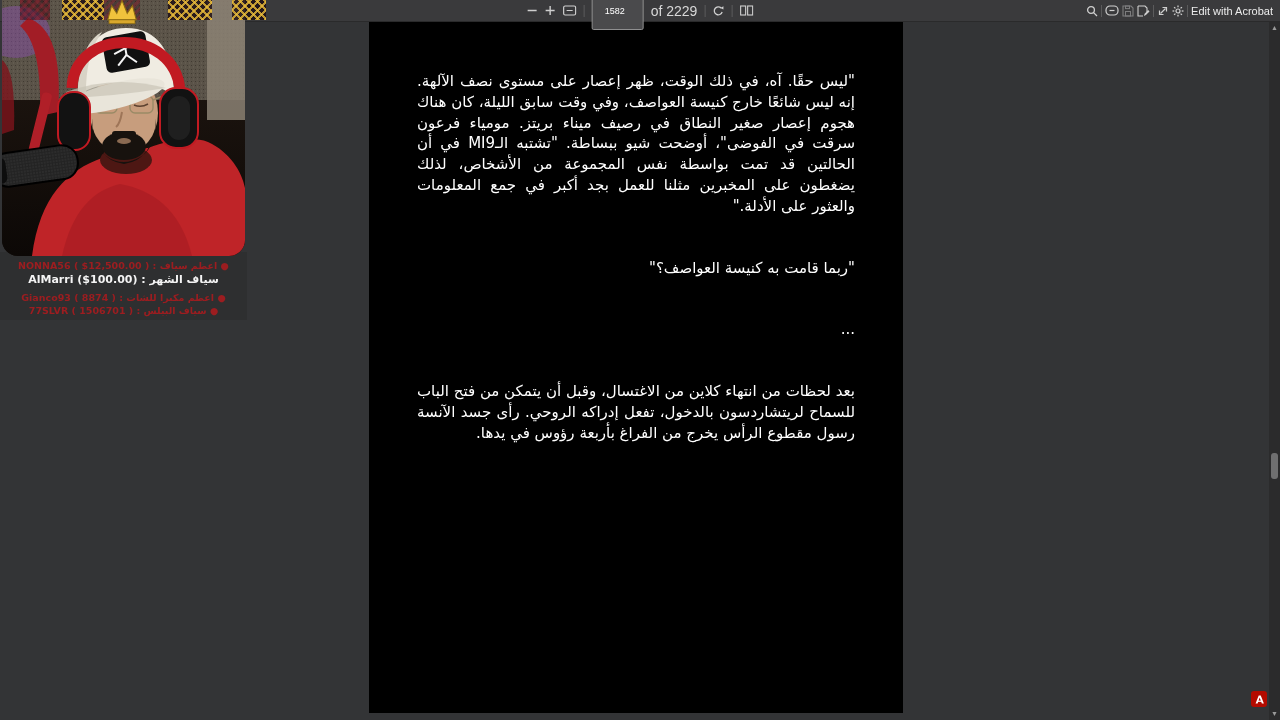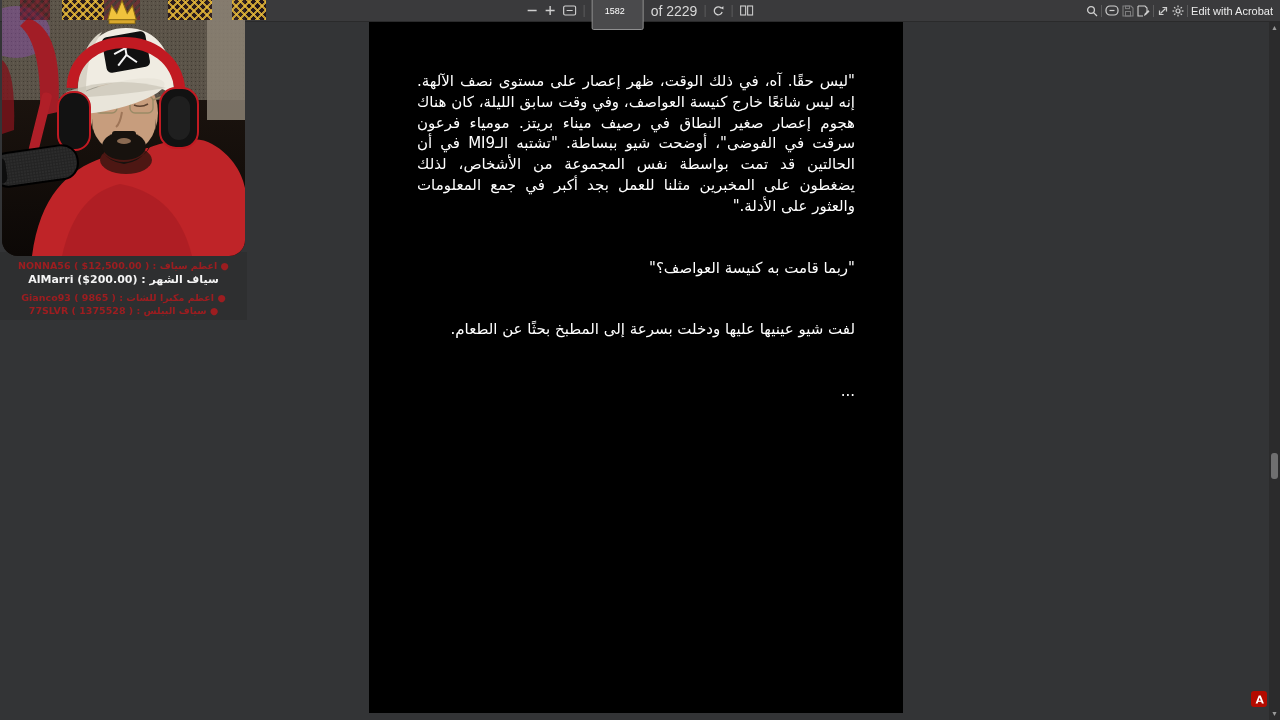--- a/index.html
+++ b/index.html
@@ -203,22 +203,22 @@
         </svg>
     </span>
     <span class="divider"></span>
     <span class="tb-item acrobat-btn">Edit with Acrobat</span>
   </div>
 </div>
 
 <div class="page">
   <p>"ليس حقًا. آه، في ذلك الوقت، ظهر إعصار على مستوى نصف الآلهة. إنه ليس شائعًا خارج كنيسة العواصف، وفي وقت سابق الليلة، كان هناك هجوم إعصار صغير النطاق في رصيف ميناء بريتز. مومياء فرعون سرقت في الفوضى"، أوضحت شيو ببساطة. "تشتبه الـ‎MI9‎ في أن الحالتين قد تمت بواسطة نفس المجموعة من الأشخاص، لذلك يضغطون على المخبرين مثلنا للعمل بجد أكبر في جمع المعلومات والعثور على الأدلة."</p>
   <p>"ربما قامت به كنيسة العواصف؟"</p>
-  <p>لفت شيو عينيها عليها ودخلت بسرعة إلى المطبخ بحثًا عن الطعام.</p>
   <p>...</p>
+  <p>بعد لحظات من انتهاء كلاين من الاغتسال، وقبل أن يتمكن من فتح الباب للسماح لريتشاردسون بالدخول، تفعل إدراكه الروحي. رأى جسد الآنسة رسول مقطوع الرأس يخرج من الفراغ بأربعة رؤوس في يدها.</p>
 </div>
 
 <div class="cam">
   <svg width="243" height="256" viewBox="0 0 243 256">
     <defs>
       <linearGradient id="bg" x1="0" y1="0" x2="0" y2="1">
         <stop offset="0" stop-color="#241a13"></stop>
           <stop offset="1" stop-color="#0c0806"></stop>
       </linearGradient>
       <pattern id="speck" width="4" height="4" patternUnits="userSpaceOnUse">
@@ -317,23 +317,23 @@
     </svg>
   </span>
   <span class="seg seg-gap" style="width:28px"></span>
   <span class="seg seg-crowns" style="width:44px"></span>
   <span class="seg seg-gap" style="width:20px"></span>
   <span class="seg seg-crowns" style="width:34px"></span>
 </div>
 
 <div class="stats">
   <div class="stat-red">● اعظم سياف : ‎NONNA56 ( $12,500.00 )‎</div>
-  <div class="stat-white">سياف الشهر : ‎AlMarri  ($200.00)‎</div>
-  <div class="stat-red">● اعظم مكبرا للشات : ‎Gianco93 ( 9865 )‎</div>
-  <div class="stat-red">● سياف البيلس : ‎77SLVR ( 1375528 )‎</div>
+  <div class="stat-white">سياف الشهر : ‎AlMarri  ($100.00)‎</div>
+  <div class="stat-red">● اعظم مكبرا للشات : ‎Gianco93 ( 8874 )‎</div>
+  <div class="stat-red">● سياف البيلس : ‎77SLVR ( 1506701 )‎</div>
 </div>
 
 <div class="scrollbar">
   <span class="sb-arrow sb-up">▲</span>
   <span class="sb-arrow sb-down">▼</span>
   <div class="sb-thumb"></div>
 </div>
 
 <div class="acro-badge">
   <svg width="11" height="11" viewBox="0 0 14 14">

